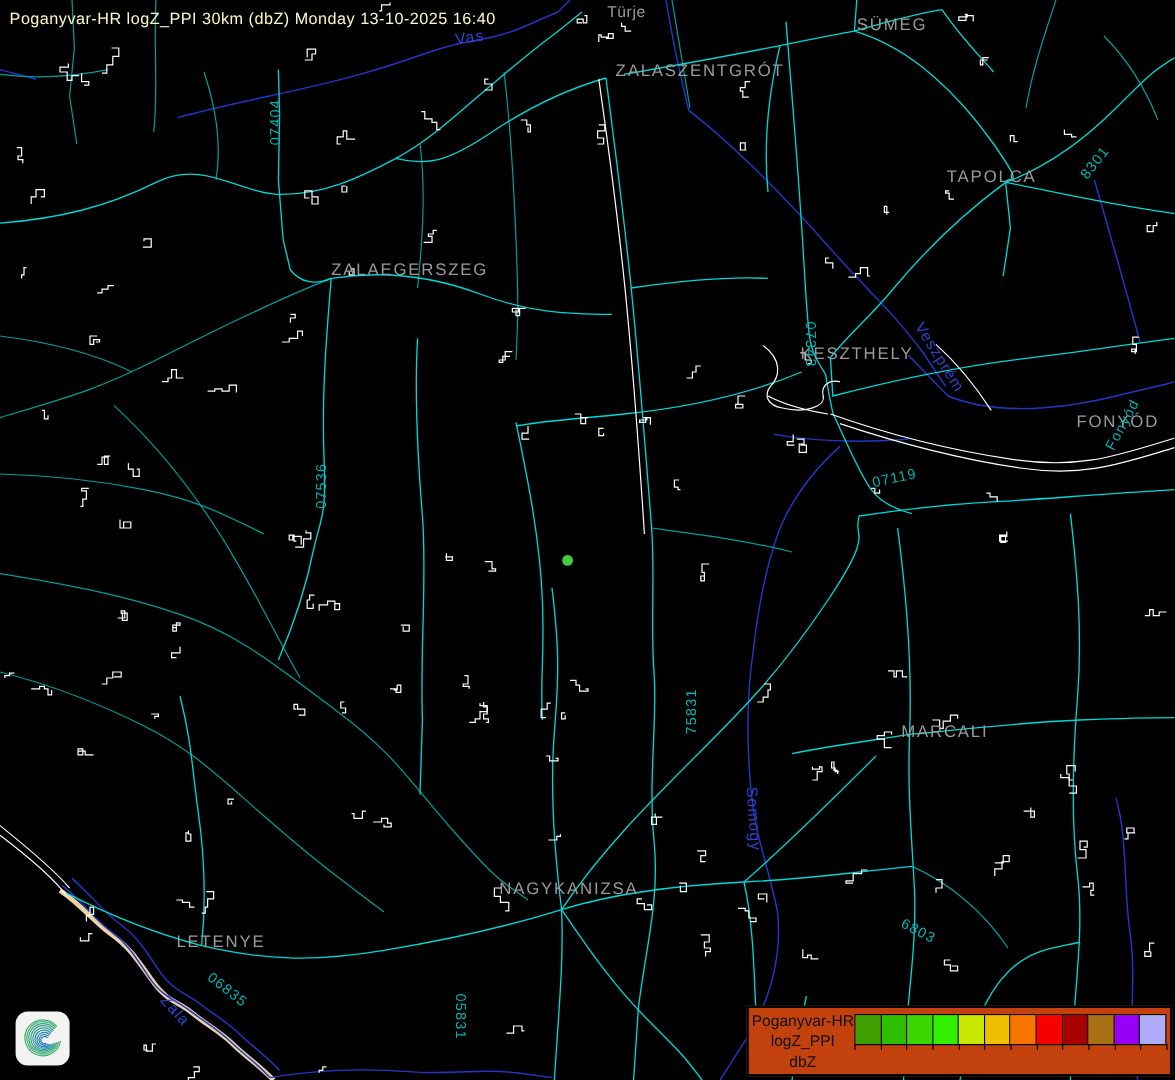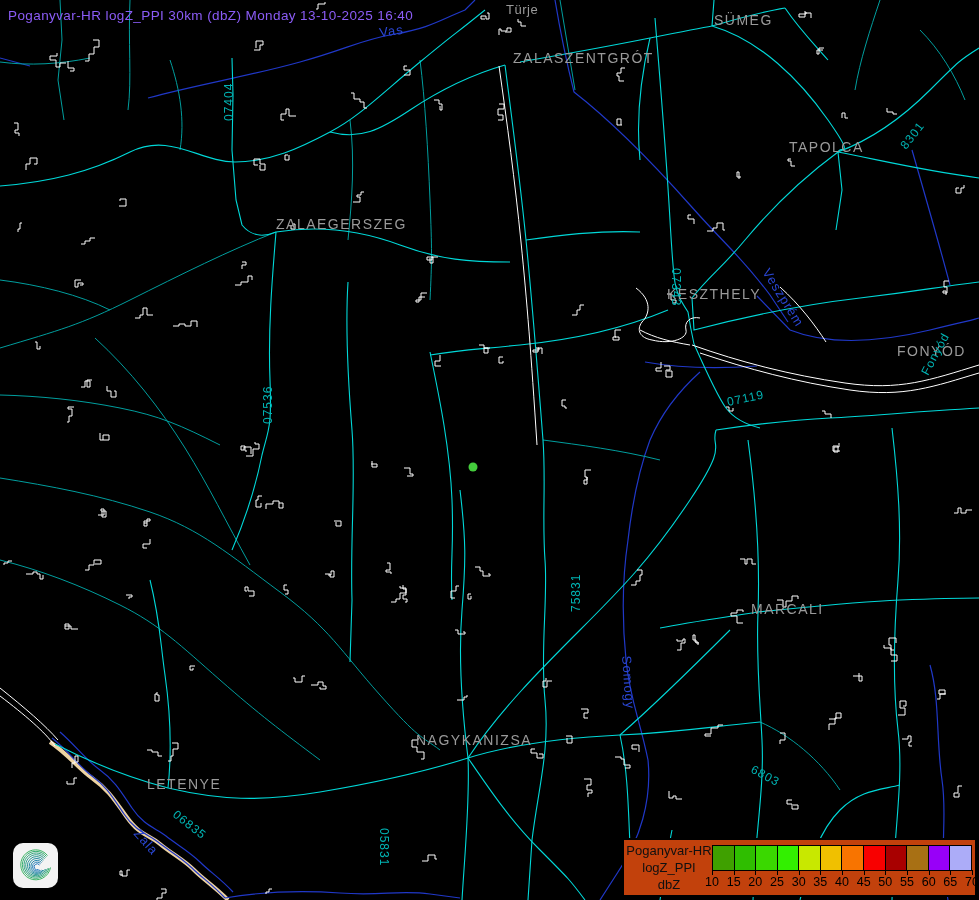--- a/index.html
+++ b/index.html
@@ -1,19 +1,19 @@
 <!DOCTYPE html>
 <html><head>
 <meta charset="utf-8">
 <style>
   html,body{margin:0;padding:0;background:#000;}
   .screen{position:relative;width:979px;height:900px;background:#000;overflow:hidden;
           font-family:"Liberation Sans",sans-serif;}
   .screen svg.map{position:absolute;left:0;top:0;}
-  .title{position:absolute;left:8px;top:8px;color:#8b5cf6;font-size:13.5px;letter-spacing:.4px;
+  .title{position:absolute;left:8px;top:8px;color:#fef9c3;font-size:13.5px;letter-spacing:.4px;
          white-space:pre;z-index:5;}
   
   .city{fill:#9A9A9A;font-family:"Liberation Sans",sans-serif;font-size:14px;letter-spacing:1.5px;}
   .city-sm{fill:#9A9A9A;font-family:"Liberation Sans",sans-serif;font-size:13px;letter-spacing:.5px;}
   .roadlbl{fill:#00B4B4;font-family:"Liberation Sans",sans-serif;font-size:12px;letter-spacing:1px;}
   .county{fill:#2A46D2;font-family:"Liberation Sans",sans-serif;font-size:13px;letter-spacing:1px;}
   
   .legend{position:absolute;left:622px;top:838px;width:355px;height:59px;border:2px solid #000;
           box-sizing:border-box;z-index:6;}
   .legend-label{position:absolute;left:2px;top:2px;width:86px;text-align:center;color:#101010;
@@ -311,30 +311,15 @@
         <span class="legend-tick" style="left: 86.7px;"></span>
         <span class="legend-tick" style="left: 108.3px;"></span>
         <span class="legend-tick" style="left: 130px;"></span>
         <span class="legend-tick" style="left: 151.7px;"></span>
         <span class="legend-tick" style="left: 173.3px;"></span>
         <span class="legend-tick" style="left: 195px;"></span>
         <span class="legend-tick" style="left: 216.7px;"></span>
         <span class="legend-tick" style="left: 238.3px;"></span>
         <span class="legend-tick" style="left: 260px;"></span>
       </div>
-    <div class="legend-nums" id="legend-nums">
-        <span class="legend-num" style="left: 0px;">10</span>
-        <span class="legend-num" style="left: 21.7px;">15</span>
-        <span class="legend-num" style="left: 43.3px;">20</span>
-        <span class="legend-num" style="left: 65px;">25</span>
-        <span class="legend-num" style="left: 86.7px;">30</span>
-        <span class="legend-num" style="left: 108.3px;">35</span>
-        <span class="legend-num" style="left: 130px;">40</span>
-        <span class="legend-num" style="left: 151.7px;">45</span>
-        <span class="legend-num" style="left: 173.3px;">50</span>
-        <span class="legend-num" style="left: 195px;">55</span>
-        <span class="legend-num" style="left: 216.7px;">60</span>
-        <span class="legend-num" style="left: 238.3px;">65</span>
-        <span class="legend-num" style="left: 260px;">70</span>
-      </div>
   </div>
 
 </div>
 
 </body></html>

